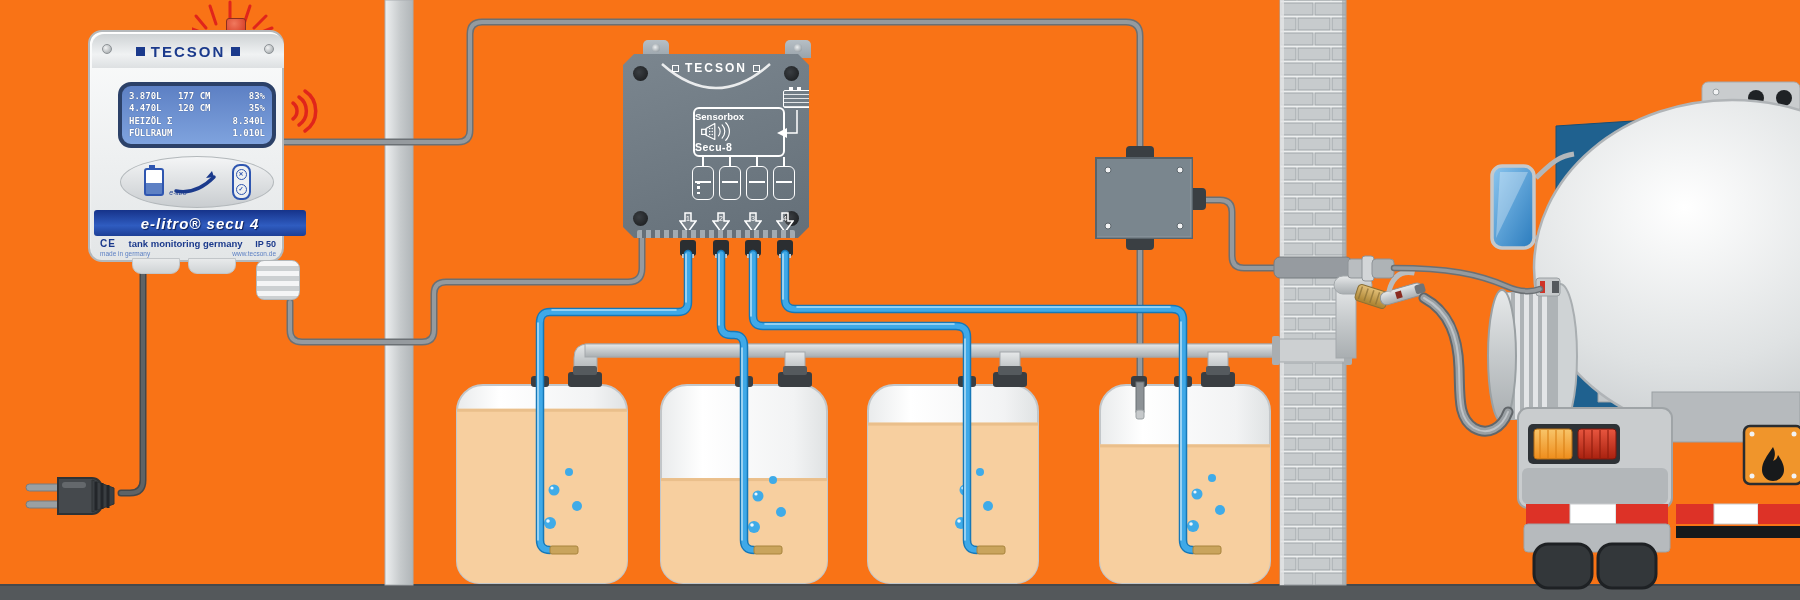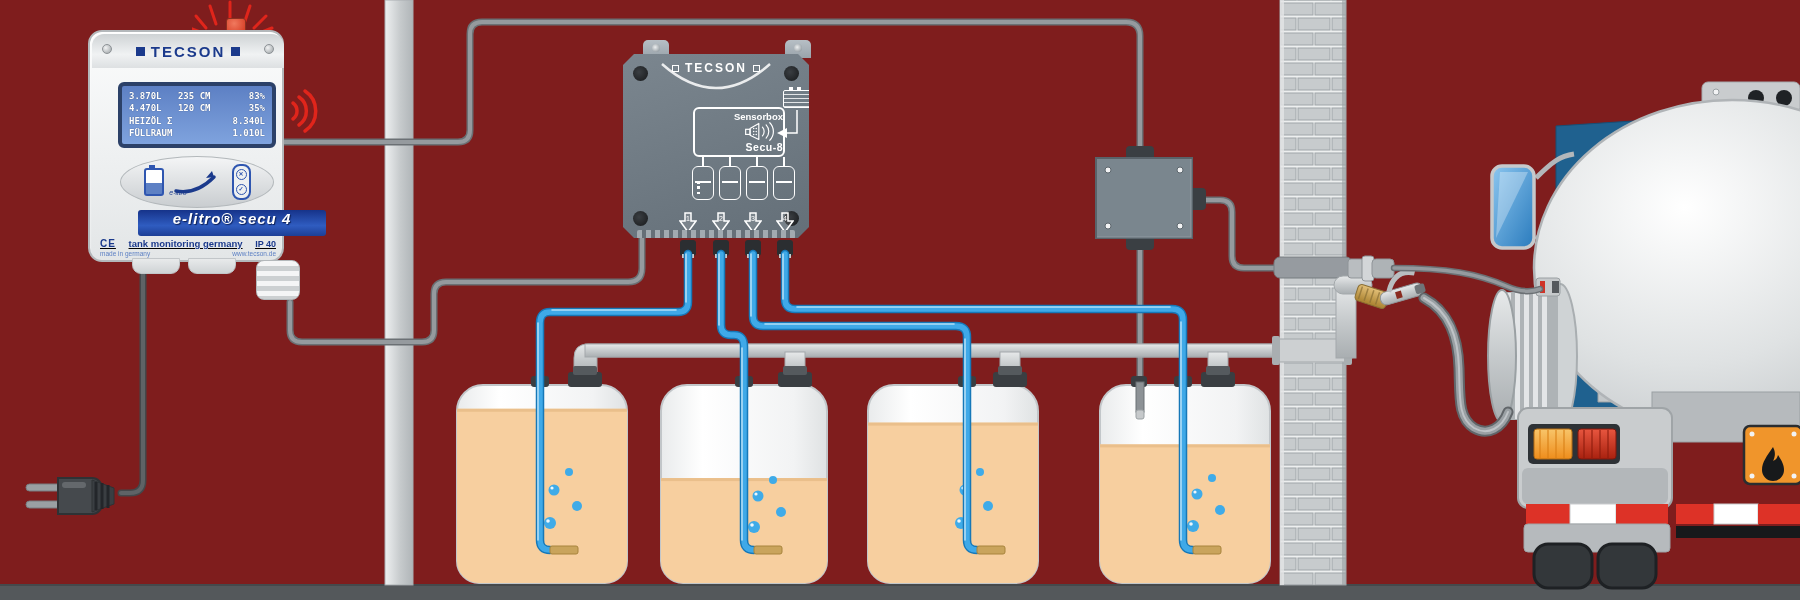--- a/index.html
+++ b/index.html
@@ -1,45 +1,45 @@
 <!DOCTYPE html>
 <html><head>
 <meta charset="utf-8">
 <style>
   html,body{margin:0;padding:0;background:#fff;font-family:"Liberation Sans",sans-serif;}
-  #stage{position:relative;width:1800px;height:600px;overflow:hidden;background:#7f1d1d;}
+  #stage{position:relative;width:1800px;height:600px;overflow:hidden;background:#f97316;}
   #scene{position:absolute;left:0;top:0;z-index:1;}
   .abs{position:absolute;}
 
   
   #monitor{left:88px;top:30px;width:196px;height:232px;z-index:2;}
   #mon-body{left:0;top:0;width:196px;height:232px;background:linear-gradient(180deg,#fbfcfc,#eef0f1 55%,#e3e6e7);
     border:2px solid #b4b8bb;border-radius:14px;box-sizing:border-box;box-shadow:inset 0 2px 2px #fff;}
   #mon-topband{left:2px;top:2px;width:192px;height:34px;border-radius:12px 12px 0 0;
     background:linear-gradient(180deg,#cfd3d5,#f0f2f3 60%,#dde0e2);display:flex;align-items:center;justify-content:center;gap:6px;}
   .mon-screw{width:8px;height:8px;border-radius:50%;background:radial-gradient(circle at 35% 35%,#f2f3f4,#9aa0a3);border:1px solid #8d9296;}
   #mscrew-l{left:12px;top:12px;} #mscrew-r{left:174px;top:12px;}
   .bluesq{width:9px;height:9px;background:#1b3a8c;}
   #mon-brand{color:#1b3a8c;font-weight:bold;font-size:15px;letter-spacing:2px;}
   #lcd{left:28px;top:50px;width:158px;height:66px;background:linear-gradient(180deg,#5d80c4,#7fa3de);
-    border:4px solid #2c4168;border-radius:6px;box-sizing:border-box;padding:5px 7px;display:flex;flex-direction:column;justify-content:space-between;}
+    border:4px solid #2c4168;border-radius:13px;box-sizing:border-box;padding:5px 7px;display:flex;flex-direction:column;justify-content:space-between;}
   .lcd-row{display:flex;color:#fff;font-family:"DejaVu Sans Mono",monospace;font-size:9px;font-weight:bold;line-height:11px;text-shadow:0 0 1px #2c4168;white-space:pre;}
   .lcd-l{width:36%;} .lcd-m{width:33%;} .lcd-r{flex:1;text-align:right;}
   #emblem{left:30px;top:124px;width:152px;height:50px;border-radius:50%;
     background:linear-gradient(180deg,#f4f5f6,#c9cdd0);border:1px solid #b3b8bb;display:flex;align-items:center;justify-content:center;gap:8px;}
   #battery{width:16px;height:24px;border:2px solid #2f56b0;border-radius:3px;position:relative;background:linear-gradient(0deg,#5d80c4 45%,#fff 45%);}
   #battery:before{content:"";position:absolute;left:3px;top:-5px;width:6px;height:3px;background:#2f56b0;}
   #swoosh{width:52px;height:30px;}
   #emblem-script{position:absolute;font-size:7px;font-style:italic;color:#1b3a8c;margin-top:20px;margin-left:-38px;}
   #trafficpill{width:15px;height:32px;border:2px solid #2f56b0;border-radius:8px;display:flex;flex-direction:column;align-items:center;justify-content:space-evenly;background:#eef0f1;}
   .tp-dot{width:9px;height:9px;border-radius:50%;border:1.5px solid #2f56b0;font-size:6px;line-height:9px;text-align:center;color:#2f56b0;font-weight:bold;}
-  #mon-modelband{left:4px;top:178px;width:188px;height:26px;border-radius:3px;
-    background:linear-gradient(180deg,#16338a,#2f5cc0 60%,#1d3f96);display:flex;align-items:flex-start;justify-content:center;margin-left:44px;}
+  #mon-modelband{left:4px;top:178px;width:212px;height:26px;border-radius:3px;
+    background:linear-gradient(180deg,#16338a,#2f5cc0 60%,#1d3f96);display:flex;align-items:center;justify-content:center;}
   #mon-model{color:#fff;font-weight:bold;font-style:italic;font-size:15px;letter-spacing:1px;text-shadow:1px 1px 1px #0d1f55;}
-  #mon-inforow{left:10px;top:206px;width:176px;display:flex;justify-content:space-between;align-items:baseline;text-decoration:underline;}
+  #mon-inforow{left:10px;top:206px;width:176px;display:flex;justify-content:space-between;align-items:baseline;}
   #mon-ce{font-size:10px;font-weight:bold;color:#1b3a8c;letter-spacing:1px;}
   #mon-tagline{font-size:9.5px;font-weight:bold;color:#1b3a8c;}
   #mon-ip{font-size:9px;font-weight:bold;color:#1b3a8c;}
   #mon-tinyrow{left:10px;top:218px;width:176px;display:flex;justify-content:space-between;}
   .tinytxt{font-size:6.5px;color:#5d80c4;}
   .mon-bump{top:226px;width:46px;height:14px;background:linear-gradient(180deg,#e8eaeb,#cfd3d5);border:1px solid #c2c6c9;border-radius:0 0 9px 9px;}
   #mon-gland{left:166px;top:228px;width:42px;height:38px;border:1px solid #b3b8bb;border-radius:8px;
     background:repeating-linear-gradient(180deg,#f4f5f6 0 5px,#ccd0d2 5px 10px);}
   #alarm-lamp{left:138px;top:-12px;width:18px;height:13px;background:radial-gradient(circle at 40% 35%,#f0795e,#d53a22);border:1px solid #8c2f1f;border-radius:3px;}
   #alarm-rays{left:104px;top:-32px;}
@@ -49,21 +49,21 @@
   #sensorbox{left:623px;top:40px;width:186px;height:210px;z-index:2;}
   .sb-ear{top:0;width:26px;height:18px;background:linear-gradient(180deg,#b7bfc5,#99a3aa);border-radius:5px 5px 0 0;}
   .sb-hole{position:absolute;left:9px;top:4px;width:8px;height:8px;border-radius:50%;background:radial-gradient(circle at 40% 40%,#eceeef,#7d878e);}
   #sb-body{left:0;top:14px;width:186px;height:184px;background:linear-gradient(160deg,#7b868f,#646f78);
     clip-path:polygon(11px 0,175px 0,186px 11px,186px 173px,175px 184px,11px 184px,0 173px,0 11px);}
   .sb-screw{width:15px;height:15px;border-radius:50%;background:radial-gradient(circle at 40% 40%,#3a3e42,#17191b);}
   #sb-logo{left:0;top:7px;width:186px;display:flex;align-items:center;justify-content:center;gap:6px;}
   .whitesq{width:7px;height:7px;border:1.5px solid #fff;box-sizing:border-box;}
   #sb-brand{color:#fff;font-weight:bold;font-size:12px;letter-spacing:2px;}
   #sb-diagram{left:70px;top:53px;width:92px;height:50px;border:2px solid #fff;border-radius:6px;box-sizing:border-box;
-    display:flex;flex-direction:column;align-items:flex-end;justify-content:space-between;padding:2px 0;}
+    display:flex;flex-direction:column;align-items:flex-start;justify-content:space-between;padding:2px 0;}
   #sb-name{color:#fff;font-weight:bold;font-size:9.5px;}
   #sb-model{color:#fff;font-weight:bold;font-size:10.5px;letter-spacing:.5px;}
   #sb-dispicon{left:160px;top:36px;width:28px;height:18px;border:1.5px solid #fff;border-radius:2px;box-sizing:border-box;
     background:repeating-linear-gradient(180deg,transparent 0 3px,rgba(255,255,255,.8) 3px 4px);}
   #sb-dispicon:before{content:"";position:absolute;top:-4px;left:5px;width:4px;height:3px;background:#fff;}
   #sb-dispicon:after{content:"";position:absolute;top:-4px;left:13px;width:4px;height:3px;background:#fff;}
   .sb-sensor{top:112px;width:22px;height:34px;border:1.5px solid #fff;border-radius:6px;box-sizing:border-box;}
   .sb-sensor:after{content:"";position:absolute;left:2px;right:2px;top:45%;height:1.5px;background:#fff;}
   #sb-dots{left:4px;top:14px;width:2.5px;height:14px;background:repeating-linear-gradient(180deg,#fff 0 2.5px,transparent 2.5px 5.5px);}
   .sb-link{top:103px;width:2px;height:9px;background:#fff;}
@@ -422,21 +422,21 @@
   <div id="alarm-lamp" class="abs"></div>
   <div id="mon-body" class="abs">
     <div id="mon-topband" class="abs">
       <span class="bluesq"></span>
       <span id="mon-brand">TECSON</span>
       <span class="bluesq"></span>
     </div>
     <div id="mscrew-l" class="mon-screw abs"></div>
     <div id="mscrew-r" class="mon-screw abs"></div>
     <div id="lcd" class="abs">
-      <div class="lcd-row"><span class="lcd-l">3.870L</span><span class="lcd-m">235 CM</span><span class="lcd-r">83%</span></div>
+      <div class="lcd-row"><span class="lcd-l">3.870L</span><span class="lcd-m">177 CM</span><span class="lcd-r">83%</span></div>
       <div class="lcd-row"><span class="lcd-l">4.470L</span><span class="lcd-m">120 CM</span><span class="lcd-r">35%</span></div>
       <div class="lcd-row"><span class="lcd-l">HEIZÖL Σ</span><span class="lcd-m"></span><span class="lcd-r">8.340L</span></div>
       <div class="lcd-row"><span class="lcd-l">FÜLLRAUM</span><span class="lcd-m"></span><span class="lcd-r">1.010L</span></div>
     </div>
     <div id="emblem" class="abs">
       <div id="battery"></div>
       <svg id="swoosh" viewBox="0 0 52 30">
         <path d="M4,24 Q24,28 42,10" fill="none" stroke="#1b3a8c" stroke-width="3.5" stroke-linecap="round"></path>
         <path d="M42,10 l-8,1 6,-7 z" fill="#1b3a8c"></path>
       </svg>
@@ -445,21 +445,21 @@
         <span class="tp-dot">✕</span>
         <span class="tp-dot">✓</span>
       </div>
     </div>
     <div id="mon-modelband" class="abs">
       <span id="mon-model">e-litro® secu 4</span>
     </div>
     <div id="mon-inforow" class="abs">
       <span id="mon-ce">CE</span>
       <span id="mon-tagline">tank monitoring germany</span>
-      <span id="mon-ip">IP 40</span>
+      <span id="mon-ip">IP 50</span>
     </div>
     <div id="mon-tinyrow" class="abs">
       <span class="tinytxt">made in germany</span>
       <span class="tinytxt">www.tecson.de</span>
     </div>
     <div class="mon-bump abs" style="left:42px"></div>
     <div class="mon-bump abs" style="left:98px"></div>
     <div id="mon-gland" class="abs"></div>
   </div>
   <svg id="radio-waves" class="abs" width="34" height="56">

